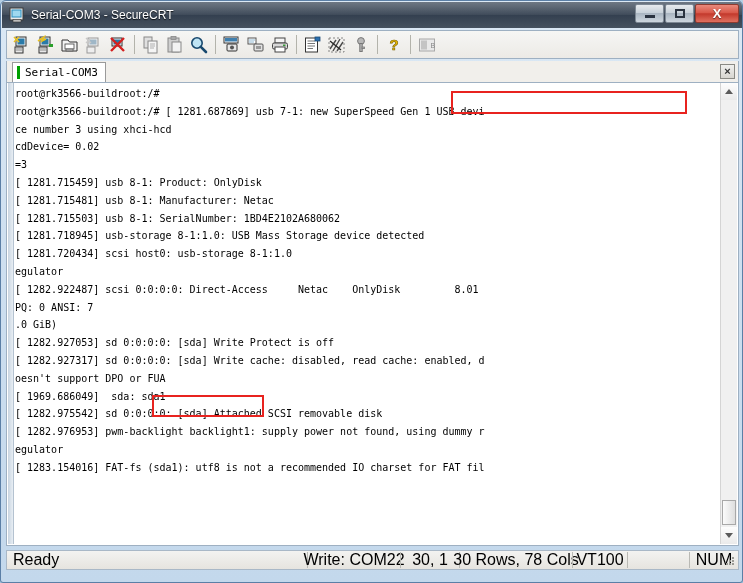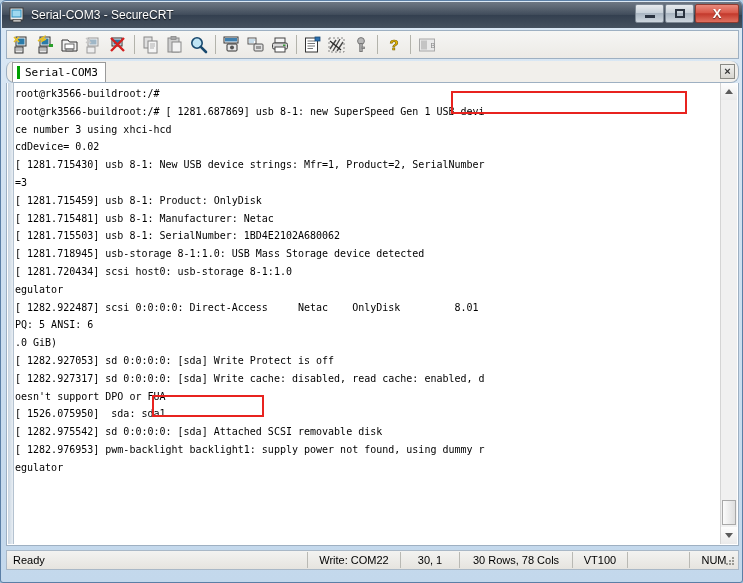--- a/index.html
+++ b/index.html
@@ -141,21 +141,20 @@
   .tabstrip {
     position: absolute;
     left: 5px; top: 60px;
     width: 733px;
     height: 22px;
     background: #f1efeb;
     border-left: 1px solid #9eb0c2;
     border-right: 1px solid #9eb0c2;
     border-bottom: 1px solid #9eb0c2;
     box-sizing: border-box;
-    border-radius: 8px;
   }
   .tab {
     position: absolute;
     left: 5px; top: 1px;
     height: 20px;
     background: #ffffff;
     border: 1px solid #9a9a9a;
     border-bottom: none;
     box-sizing: border-box;
     display: flex;
@@ -284,21 +283,21 @@
   .statusbar {
     position: absolute;
     left: 5px; top: 549px;
     width: 733px;
     height: 20px;
     background: linear-gradient(to bottom, #f3f3f1, #e6e4df);
     border: 1px solid #a9b8c7;
     box-sizing: border-box;
     display: flex;
     align-items: center;
-    font-size: 11px;
+    font-size: 16px;
     color: #000000;
     font-family: "Liberation Sans", sans-serif;
   }
   .sb-cell {
     height: 18px;
     display: flex;
     align-items: center;
     padding: 0 6px;
     white-space: nowrap;
     box-sizing: border-box;
@@ -504,41 +503,41 @@
       </div>
       <div class="tab-close">
         <span>×</span>
       </div>
     </div>
 
     <div class="term-wrap">
       <div class="term-left-bar"></div>
       <div class="term-inner" id="term-inner">
           <div class="term-line">root@rk3566-buildroot:/#</div>
-          <div class="term-line">root@rk3566-buildroot:/# [ 1281.687869] usb 8-1: new SuperSpeed Gen 1 USB devi</div>
+          <div class="term-line">root@rk3566-buildroot:/# [ 1281.687869] usb 7-1: new SuperSpeed Gen 1 USB devi</div>
           <div class="term-line">ce number 3 using xhci-hcd</div>
           <div class="term-line">cdDevice= 0.02</div>
-          <div class="term-line">[ 1281.715430] usb 8-1: New USB device strings: Mfr=1, Product=2, SerialNumber</div>
           <div class="term-line">=3</div>
           <div class="term-line">[ 1281.715459] usb 8-1: Product: OnlyDisk</div>
           <div class="term-line">[ 1281.715481] usb 8-1: Manufacturer: Netac</div>
           <div class="term-line">[ 1281.715503] usb 8-1: SerialNumber: 1BD4E2102A680062</div>
           <div class="term-line">[ 1281.718945] usb-storage 8-1:1.0: USB Mass Storage device detected</div>
           <div class="term-line">[ 1281.720434] scsi host0: usb-storage 8-1:1.0</div>
           <div class="term-line">egulator</div>
           <div class="term-line">[ 1282.922487] scsi 0:0:0:0: Direct-Access     Netac    OnlyDisk         8.01</div>
-          <div class="term-line">PQ: 5 ANSI: 6</div>
+          <div class="term-line">PQ: 0 ANSI: 7</div>
           <div class="term-line">.0 GiB)</div>
           <div class="term-line">[ 1282.927053] sd 0:0:0:0: [sda] Write Protect is off</div>
           <div class="term-line">[ 1282.927317] sd 0:0:0:0: [sda] Write cache: disabled, read cache: enabled, d</div>
           <div class="term-line">oesn't support DPO or FUA</div>
-          <div class="term-line">[ 1526.075950]  sda: sda1</div>
+          <div class="term-line">[ 1969.686049]  sda: sda1</div>
           <div class="term-line">[ 1282.975542] sd 0:0:0:0: [sda] Attached SCSI removable disk</div>
           <div class="term-line">[ 1282.976953] pwm-backlight backlight1: supply power not found, using dummy r</div>
           <div class="term-line">egulator</div>
+          <div class="term-line">[ 1283.154016] FAT-fs (sda1): utf8 is not a recommended IO charset for FAT fil</div>
         </div>
 
       <div class="hl-box" style="left:444px; top:8px; width:236px; height:23px;"></div>
       <div class="hl-box" style="left:145px; top:312px; width:112px; height:22px;"></div>
 
       <div class="vscroll">
         <div class="vs-arrow up">
           <span class="tri up"></span>
         </div>
         <div class="vs-thumb"></div>

